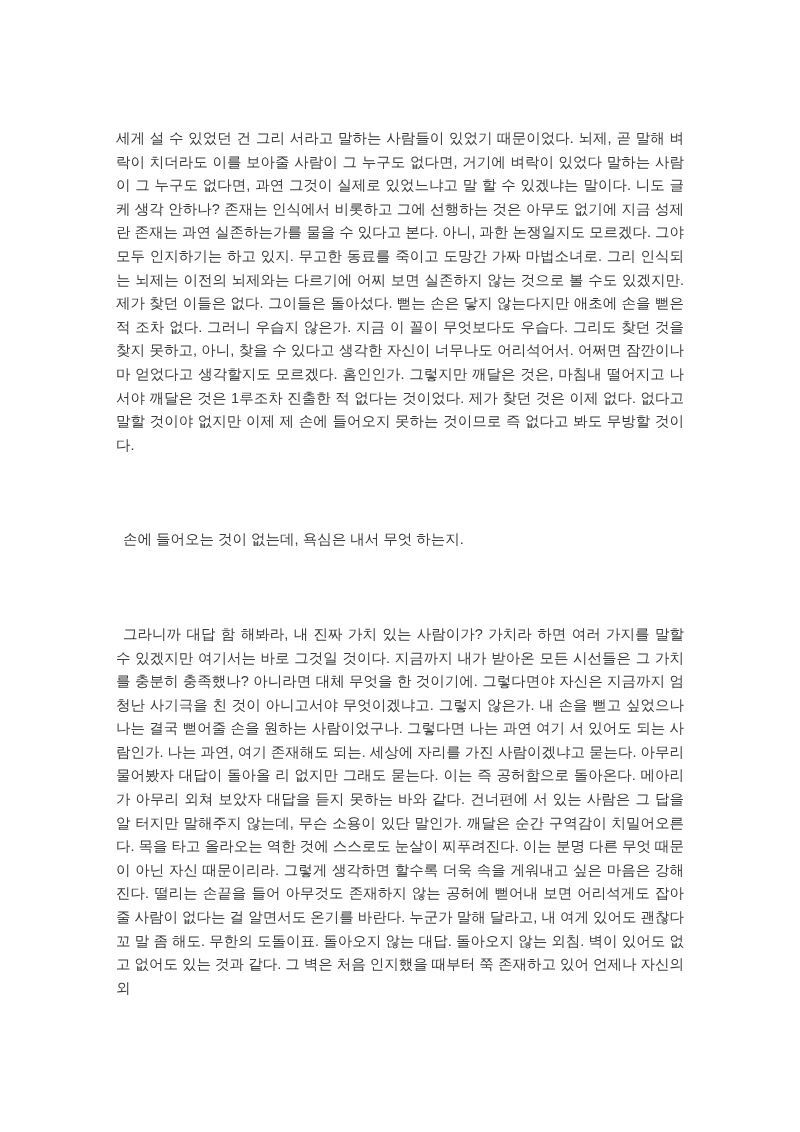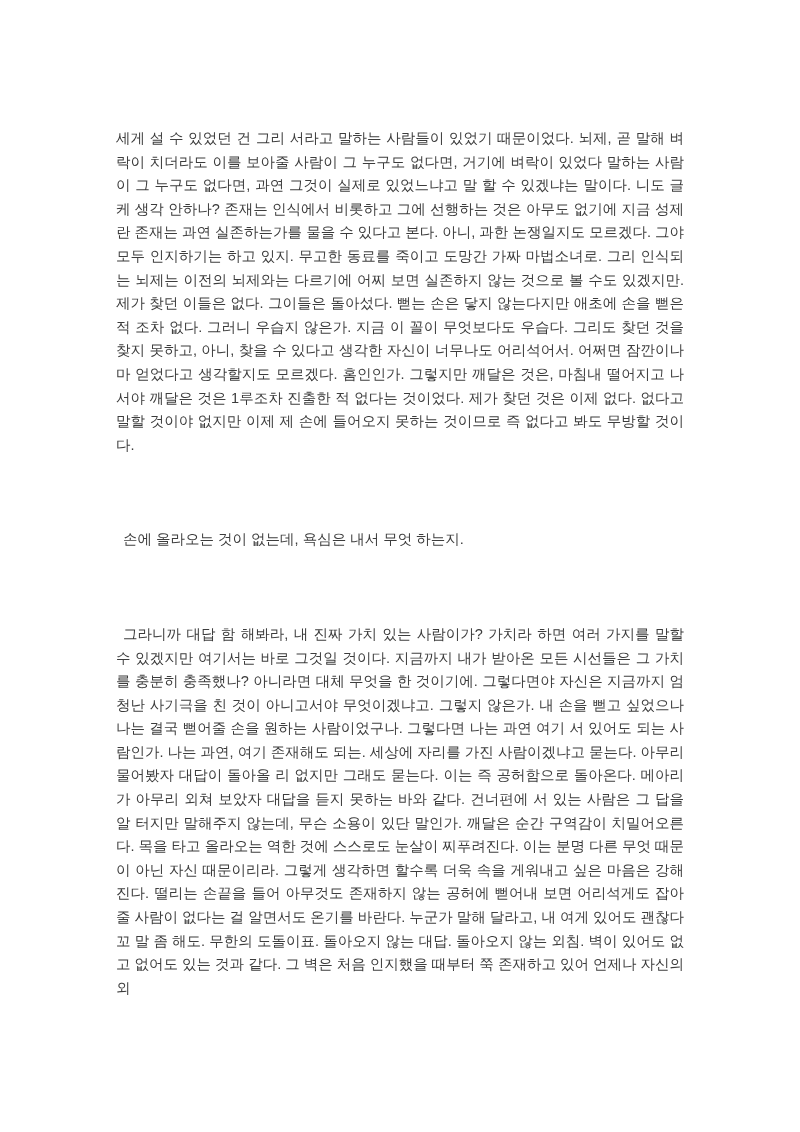--- a/index.html
+++ b/index.html
@@ -44,16 +44,16 @@
     
     text-align-last: justify;
   }
 </style>
 </head>
 <body>
 
 <div class="page">
   <div class="textblock">
     <p class="para">세게 설 수 있었던 건 그리 서라고 말하는 사람들이 있었기 때문이었다. 뇌제, 곧 말해 벼락이 치더라도 이를 보아줄 사람이 그 누구도 없다면, 거기에 벼락이 있었다 말하는 사람이 그 누구도 없다면, 과연 그것이 실제로 있었느냐고 말 할 수 있겠냐는 말이다. 니도 글케 생각 안하나? 존재는 인식에서 비롯하고 그에 선행하는 것은 아무도 없기에 지금 성제란 존재는 과연 실존하는가를 물을 수 있다고 본다. 아니, 과한 논쟁일지도 모르겠다. 그야 모두 인지하기는 하고 있지. 무고한 동료를 죽이고 도망간 가짜 마법소녀로. 그리 인식되는 뇌제는 이전의 뇌제와는 다르기에 어찌 보면 실존하지 않는 것으로 볼 수도 있겠지만. 제가 찾던 이들은 없다. 그이들은 돌아섰다. 뻗는 손은 닿지 않는다지만 애초에 손을 뻗은 적 조차 없다. 그러니 우습지 않은가. 지금 이 꼴이 무엇보다도 우습다. 그리도 찾던 것을 찾지 못하고, 아니, 찾을 수 있다고 생각한 자신이 너무나도 어리석어서. 어쩌면 잠깐이나마 얻었다고 생각할지도 모르겠다. 홈인인가. 그렇지만 깨달은 것은, 마침내 떨어지고 나서야 깨달은 것은 1루조차 진출한 적 없다는 것이었다. 제가 찾던 것은 이제 없다. 없다고 말할 것이야 없지만 이제 제 손에 들어오지 못하는 것이므로 즉 없다고 봐도 무방할 것이다.</p>
-    <p class="para indented">손에 올라오는 것이 없는데, 욕심은 내서 무엇 하는지.</p>
+    <p class="para indented">손에 들어오는 것이 없는데, 욕심은 내서 무엇 하는지.</p>
     <p class="para indented last">그라니까 대답 함 해봐라, 내 진짜 가치 있는 사람이가? 가치라 하면 여러 가지를 말할 수 있겠지만 여기서는 바로 그것일 것이다. 지금까지 내가 받아온 모든 시선들은 그 가치를 충분히 충족했나? 아니라면 대체 무엇을 한 것이기에. 그렇다면야 자신은 지금까지 엄청난 사기극을 친 것이 아니고서야 무엇이겠냐고. 그렇지 않은가. 내 손을 뻗고 싶었으나 나는 결국 뻗어줄 손을 원하는 사람이었구나. 그렇다면 나는 과연 여기 서 있어도 되는 사람인가. 나는 과연, 여기 존재해도 되는. 세상에 자리를 가진 사람이겠냐고 묻는다. 아무리 물어봤자 대답이 돌아올 리 없지만 그래도 묻는다. 이는 즉 공허함으로 돌아온다. 메아리가 아무리 외쳐 보았자 대답을 듣지 못하는 바와 같다. 건너편에 서 있는 사람은 그 답을 알 터지만 말해주지 않는데, 무슨 소용이 있단 말인가. 깨달은 순간 구역감이 치밀어오른다. 목을 타고 올라오는 역한 것에 스스로도 눈살이 찌푸려진다. 이는 분명 다른 무엇 때문이 아닌 자신 때문이리라. 그렇게 생각하면 할수록 더욱 속을 게워내고 싶은 마음은 강해진다. 떨리는 손끝을 들어 아무것도 존재하지 않는 공허에 뻗어내 보면 어리석게도 잡아줄 사람이 없다는 걸 알면서도 온기를 바란다. 누군가 말해 달라고, 내 여게 있어도 괜찮다꼬 말 좀 해도. 무한의 도돌이표. 돌아오지 않는 대답. 돌아오지 않는 외침. 벽이 있어도 없고 없어도 있는 것과 같다. 그 벽은 처음 인지했을 때부터 쭉 존재하고 있어 언제나 자신의 외</p>
   </div>
 </div>
 
 </body></html>

